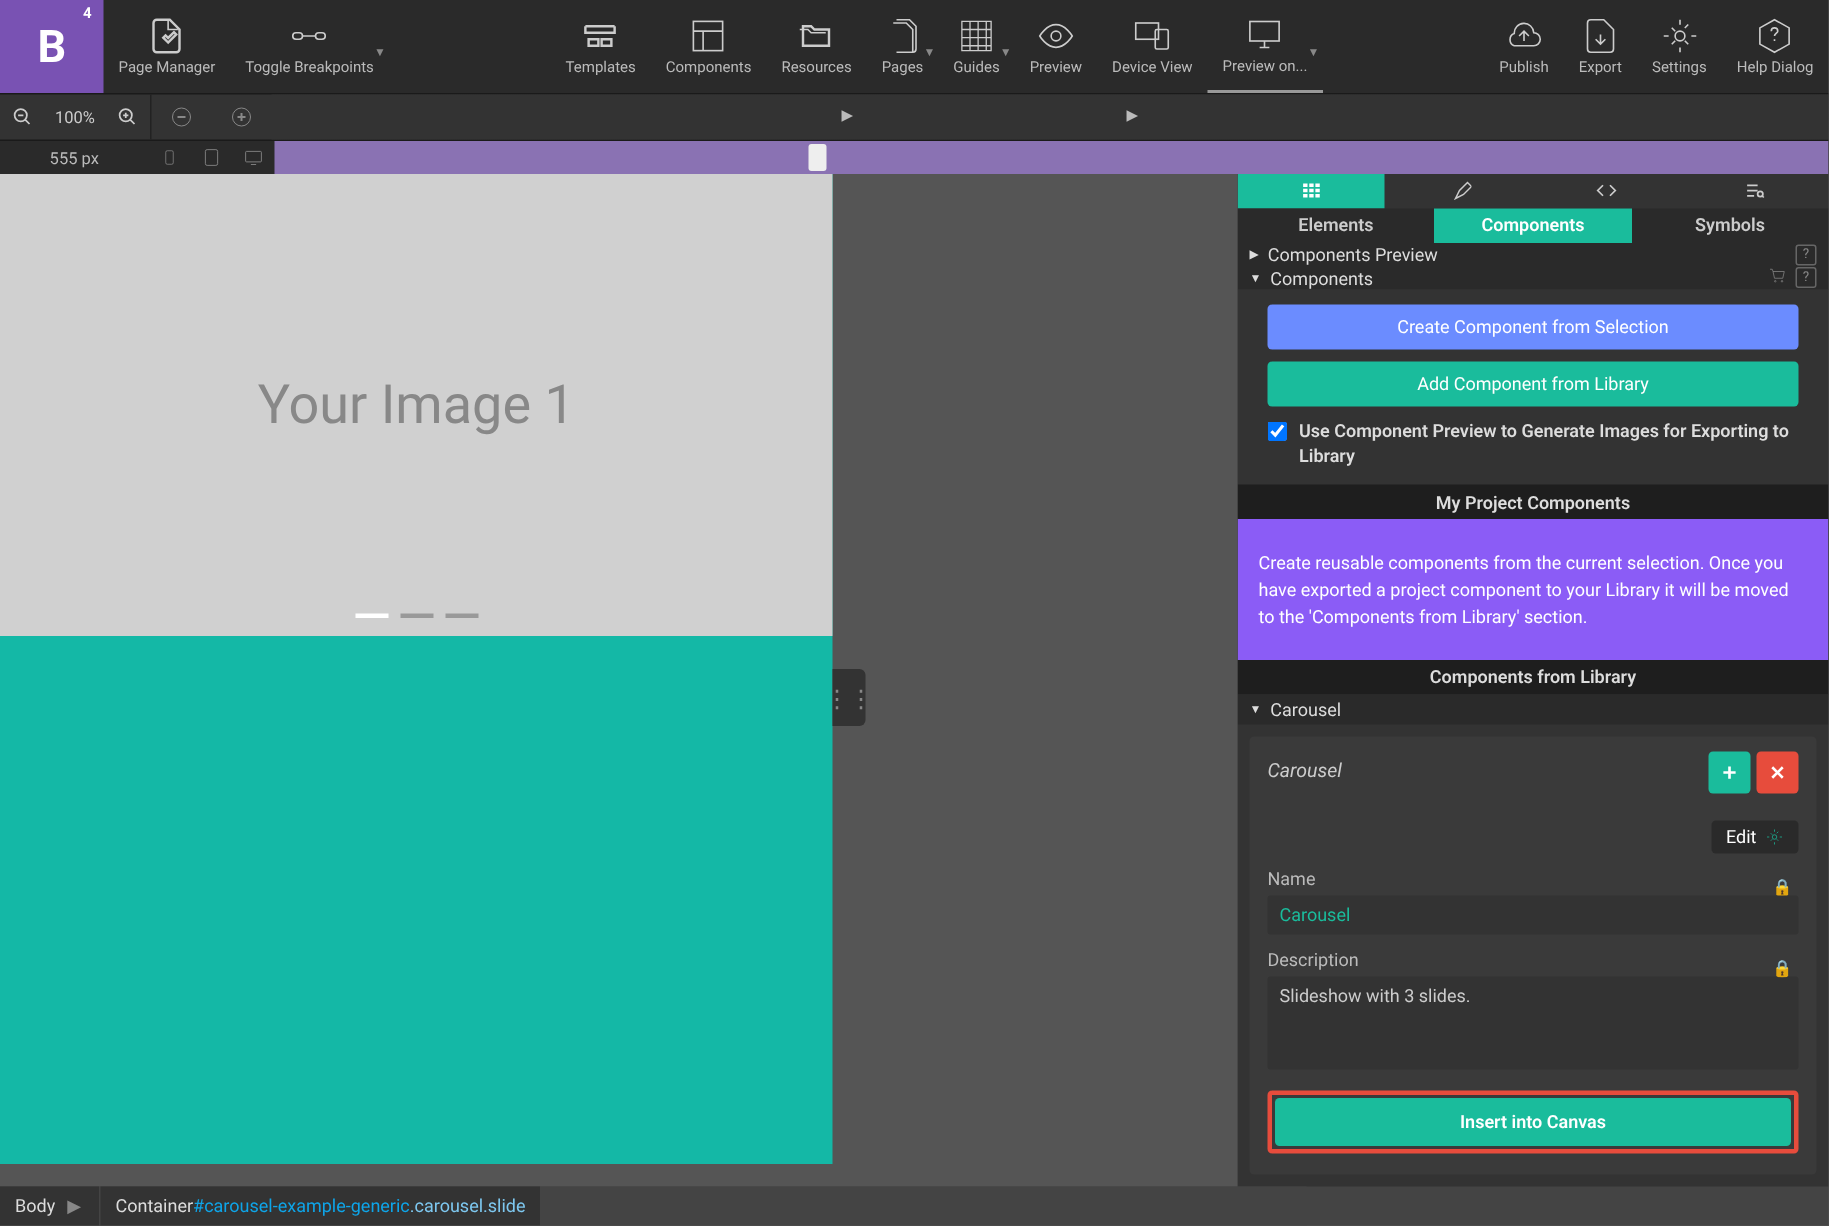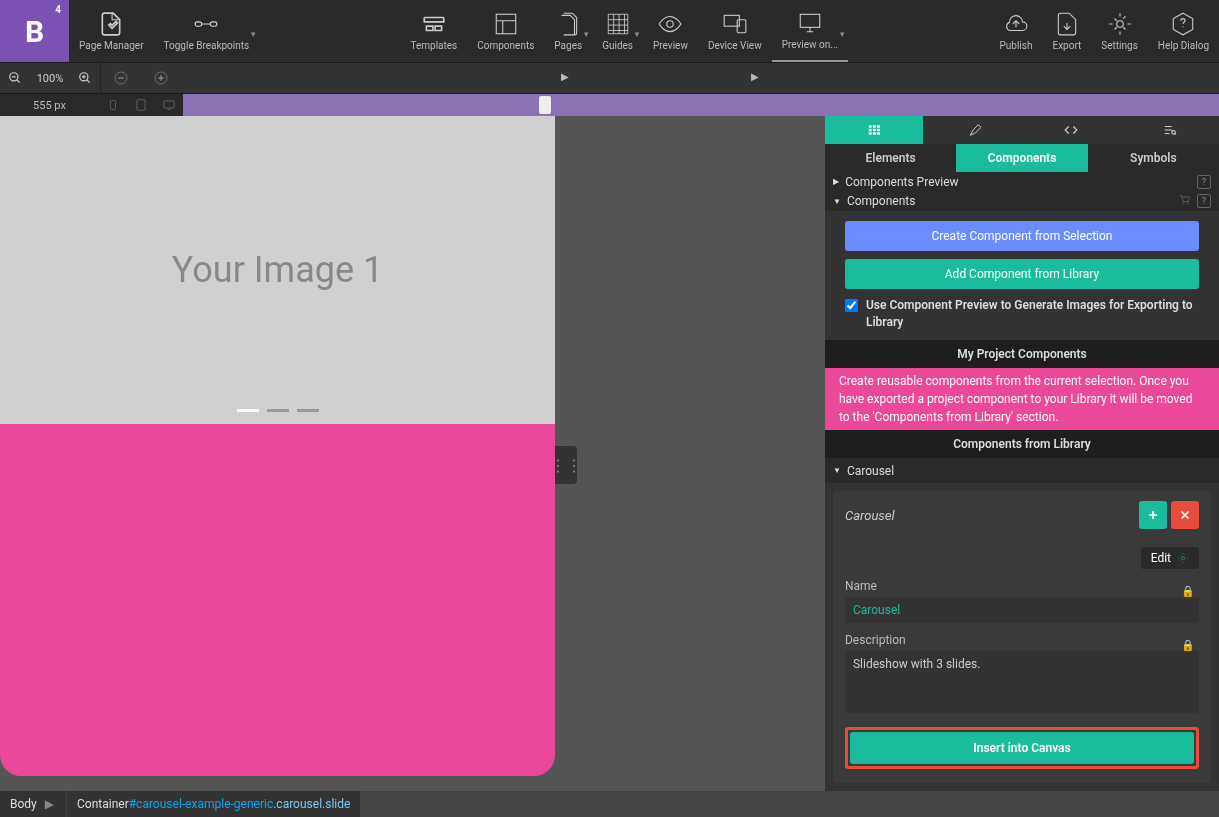--- a/index.html
+++ b/index.html
@@ -28,21 +28,21 @@
 .size-bar { height: 22px; background: #2a2a2a; display:flex; align-items:center; }
 .size-val { width: 99px; text-align:center; font-size:11px; color:#bbb; }
 .device-icons { display:flex; gap:0; }
 .device-i { width: 28px; display:flex; align-items:center; justify-content:center; color:#888; cursor:pointer; }
 .size-ruler { flex:1; height:100%; background:#8a72b3; position:relative;}
 .size-handle { position:absolute; left: 356px; top:2px; width:12px; height:18px; background:#eee; border-radius:2px;}
 
 
 .main { display:flex; height: calc(100% - 62px - 32px - 22px - 26px); }
 .canvas-area { width: 871px; background: #555; position:relative; }
-.canvas-white { position:absolute; left:0; top:0; width:555px; height:660px; background:#ec4899;border-radius:21px; }
+.canvas-white { position:absolute; left:0; top:0; width:555px; height:660px; background:#14b8a6; }
 .canvas-img { width:555px; height:308px; background:#d0d0d0; display:flex; align-items:center; justify-content:center; color:#888; font-size:36px; font-family: Georgia, serif; }
 .carousel-dots { position:absolute; bottom:12px; left:50%; transform:translateX(-50%); display:flex; gap:8px;}
 .carousel-dot { width:22px; height:3px; background:#999;}
 .carousel-dot.active { background:#fff;}
 .drag-handle { position:absolute; left:555px; top:330px; width:22px; height:38px; background:#333; border-radius:0 4px 4px 0; display:flex; align-items:center; justify-content:center; color:#888;}
 
 
 .right-panel { width: 416px; background:#333; display:flex; flex-direction:column; overflow:hidden;}
 .rp-tabs1 { height:32px; display:flex;}
 .rp-tab1 { flex:1; display:flex; align-items:center; justify-content:center; color:#ccc; cursor:pointer;}
@@ -52,21 +52,21 @@
 .rp-tab2.active { background:#1abc9c; color:#fff;}
 .rp-section-hdr { height:22px; background:#2a2a2a; display:flex; align-items:center; padding:0 8px; font-size:12px; color:#ddd;}
 .rp-section-hdr .caret { margin-right:6px; font-size:8px;}
 .rp-section-hdr .hdr-icons { margin-left:auto; display:flex; gap:6px; color:#888;}
 .rp-section-body { padding:10px 20px; background:#333;}
 .btn-blue { width:100%; height:30px; background:#6b8cff; color:#fff; border:none; border-radius:3px; font-size:12px; cursor:pointer; margin-bottom:8px;}
 .btn-teal { width:100%; height:30px; background:#1abc9c; color:#fff; border:none; border-radius:3px; font-size:12px; cursor:pointer; margin-bottom:8px;}
 .checkbox-row { display:flex; align-items:flex-start; gap:8px; font-size:12px; color:#ddd; font-weight:600; line-height:1.4;}
 .checkbox-row input { margin-top:2px;}
 .rp-dark-hdr { height:32px; background:#1e1e1e; display:flex; align-items:center; justify-content:center; font-size:12px; color:#ddd; font-weight:600;}
-.rp-info-box { background:#ec4899; color:#fff; padding:4px 14px; font-size:12px; line-height:1.5;}
+.rp-info-box { background:#8b5cf6; color:#fff; padding:20px 14px; font-size:12px; line-height:1.5;}
 .rp-carousel-hdr { height:28px; background:#2a2a2a; display:flex; align-items:center; padding:0 8px; font-size:12px; color:#ddd;}
 .carousel-card { margin:8px; background:#3a3a3a; border-radius:3px; padding:0; }
 .card-title-row { display:flex; align-items:center; padding:10px 12px;}
 .card-title { font-size:13px; color:#ccc; font-style:italic; flex:1;}
 .icon-btn { width:28px; height:28px; display:flex; align-items:center; justify-content:center; border-radius:3px; cursor:pointer; margin-left:4px;}
 .icon-btn.add { background:#1abc9c; color:#fff;}
 .icon-btn.del { background:#e74c3c; color:#fff;}
 .card-body { padding:8px 12px 14px; }
 .edit-row { display:flex; justify-content:flex-end; margin-bottom:10px;}
 .edit-btn { background:#2a2a2a; color:#fff; padding:4px 10px; border-radius:3px; font-size:12px; display:flex; align-items:center; gap:6px; cursor:pointer;}
@@ -122,20 +122,27 @@
   </div>
   <div class="tb-item">
     <svg viewBox="0 0 24 24">
         <rect x="3" y="3" width="18" height="18" fill="none" stroke="currentColor"></rect>
         <path d="M3 9h18M9 9v12" stroke="currentColor"></path>
       </svg>
     <span class="tb-label">Components</span>
   </div>
   <div class="tb-item">
     <svg viewBox="0 0 24 24">
+        <path d="M4 6h5l2 2h9v10H4z" fill="none" stroke="currentColor" stroke-width="1.5"></path>
+        <path d="M2 8h5l2 2h9" fill="none" stroke="currentColor"></path>
+      </svg>
+    <span class="tb-label">Resources</span>
+  </div>
+  <div class="tb-item">
+    <svg viewBox="0 0 24 24">
         <path d="M8 2h8l4 4v14a2 2 0 01-2 2H8" fill="none" stroke="currentColor"></path>
         <path d="M6 4h8l4 4v14" fill="none" stroke="currentColor"></path>
       </svg>
     <span class="tb-label">Pages</span>
     <span class="tb-dropdown-caret">▼</span>
   </div>
   <div class="tb-item">
     <svg viewBox="0 0 24 24">
         <path d="M3 3h18v18H3zM3 8h18M3 13h18M3 18h18M8 3v18M13 3v18M18 3v18" fill="none" stroke="currentColor" stroke-width="0.8"></path>
       </svg>

